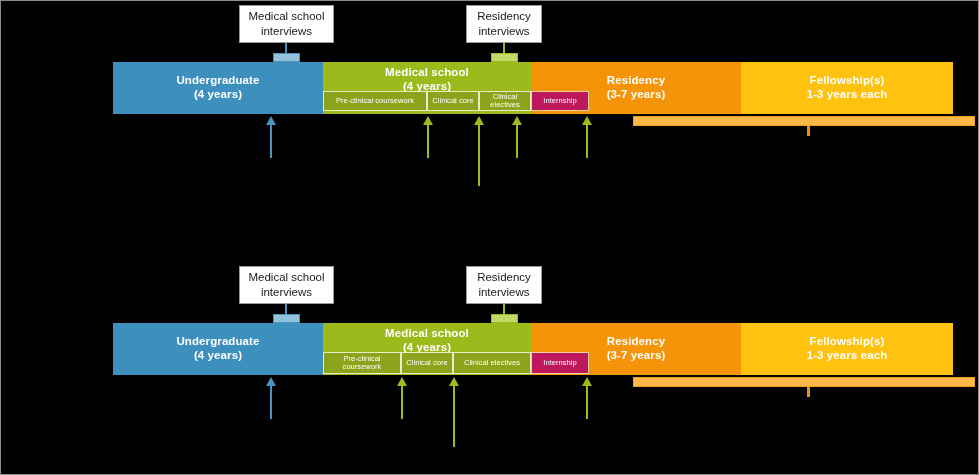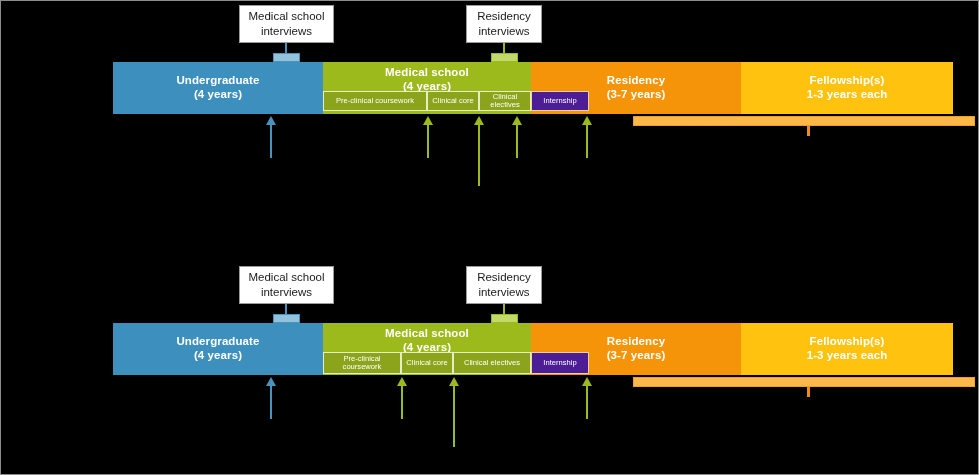--- a/index.html
+++ b/index.html
@@ -29,21 +29,21 @@
 
   
   .sub{
     position:absolute;box-sizing:border-box;
     display:flex;align-items:center;justify-content:center;
     text-align:center;color:#ffffff;
     font-size:7.6px;line-height:1.12;
     border:1px solid #e8eec4;
   }
   .sub-green{background:#8ca41b;}
-  .sub-orange{background:#4c1d95;border-color:#f0d0a0;}
+  .sub-orange{background:#be185d;border-color:#f0d0a0;}
 
   
   .callout{position:absolute;}
   .callout-box{
     position:absolute;box-sizing:border-box;
     background:#ffffff;border:1px solid #9a9a9a;
     color:#1a1a1a;font-size:11.5px;line-height:1.28;
     display:flex;align-items:center;justify-content:center;
     text-align:center;
   }

